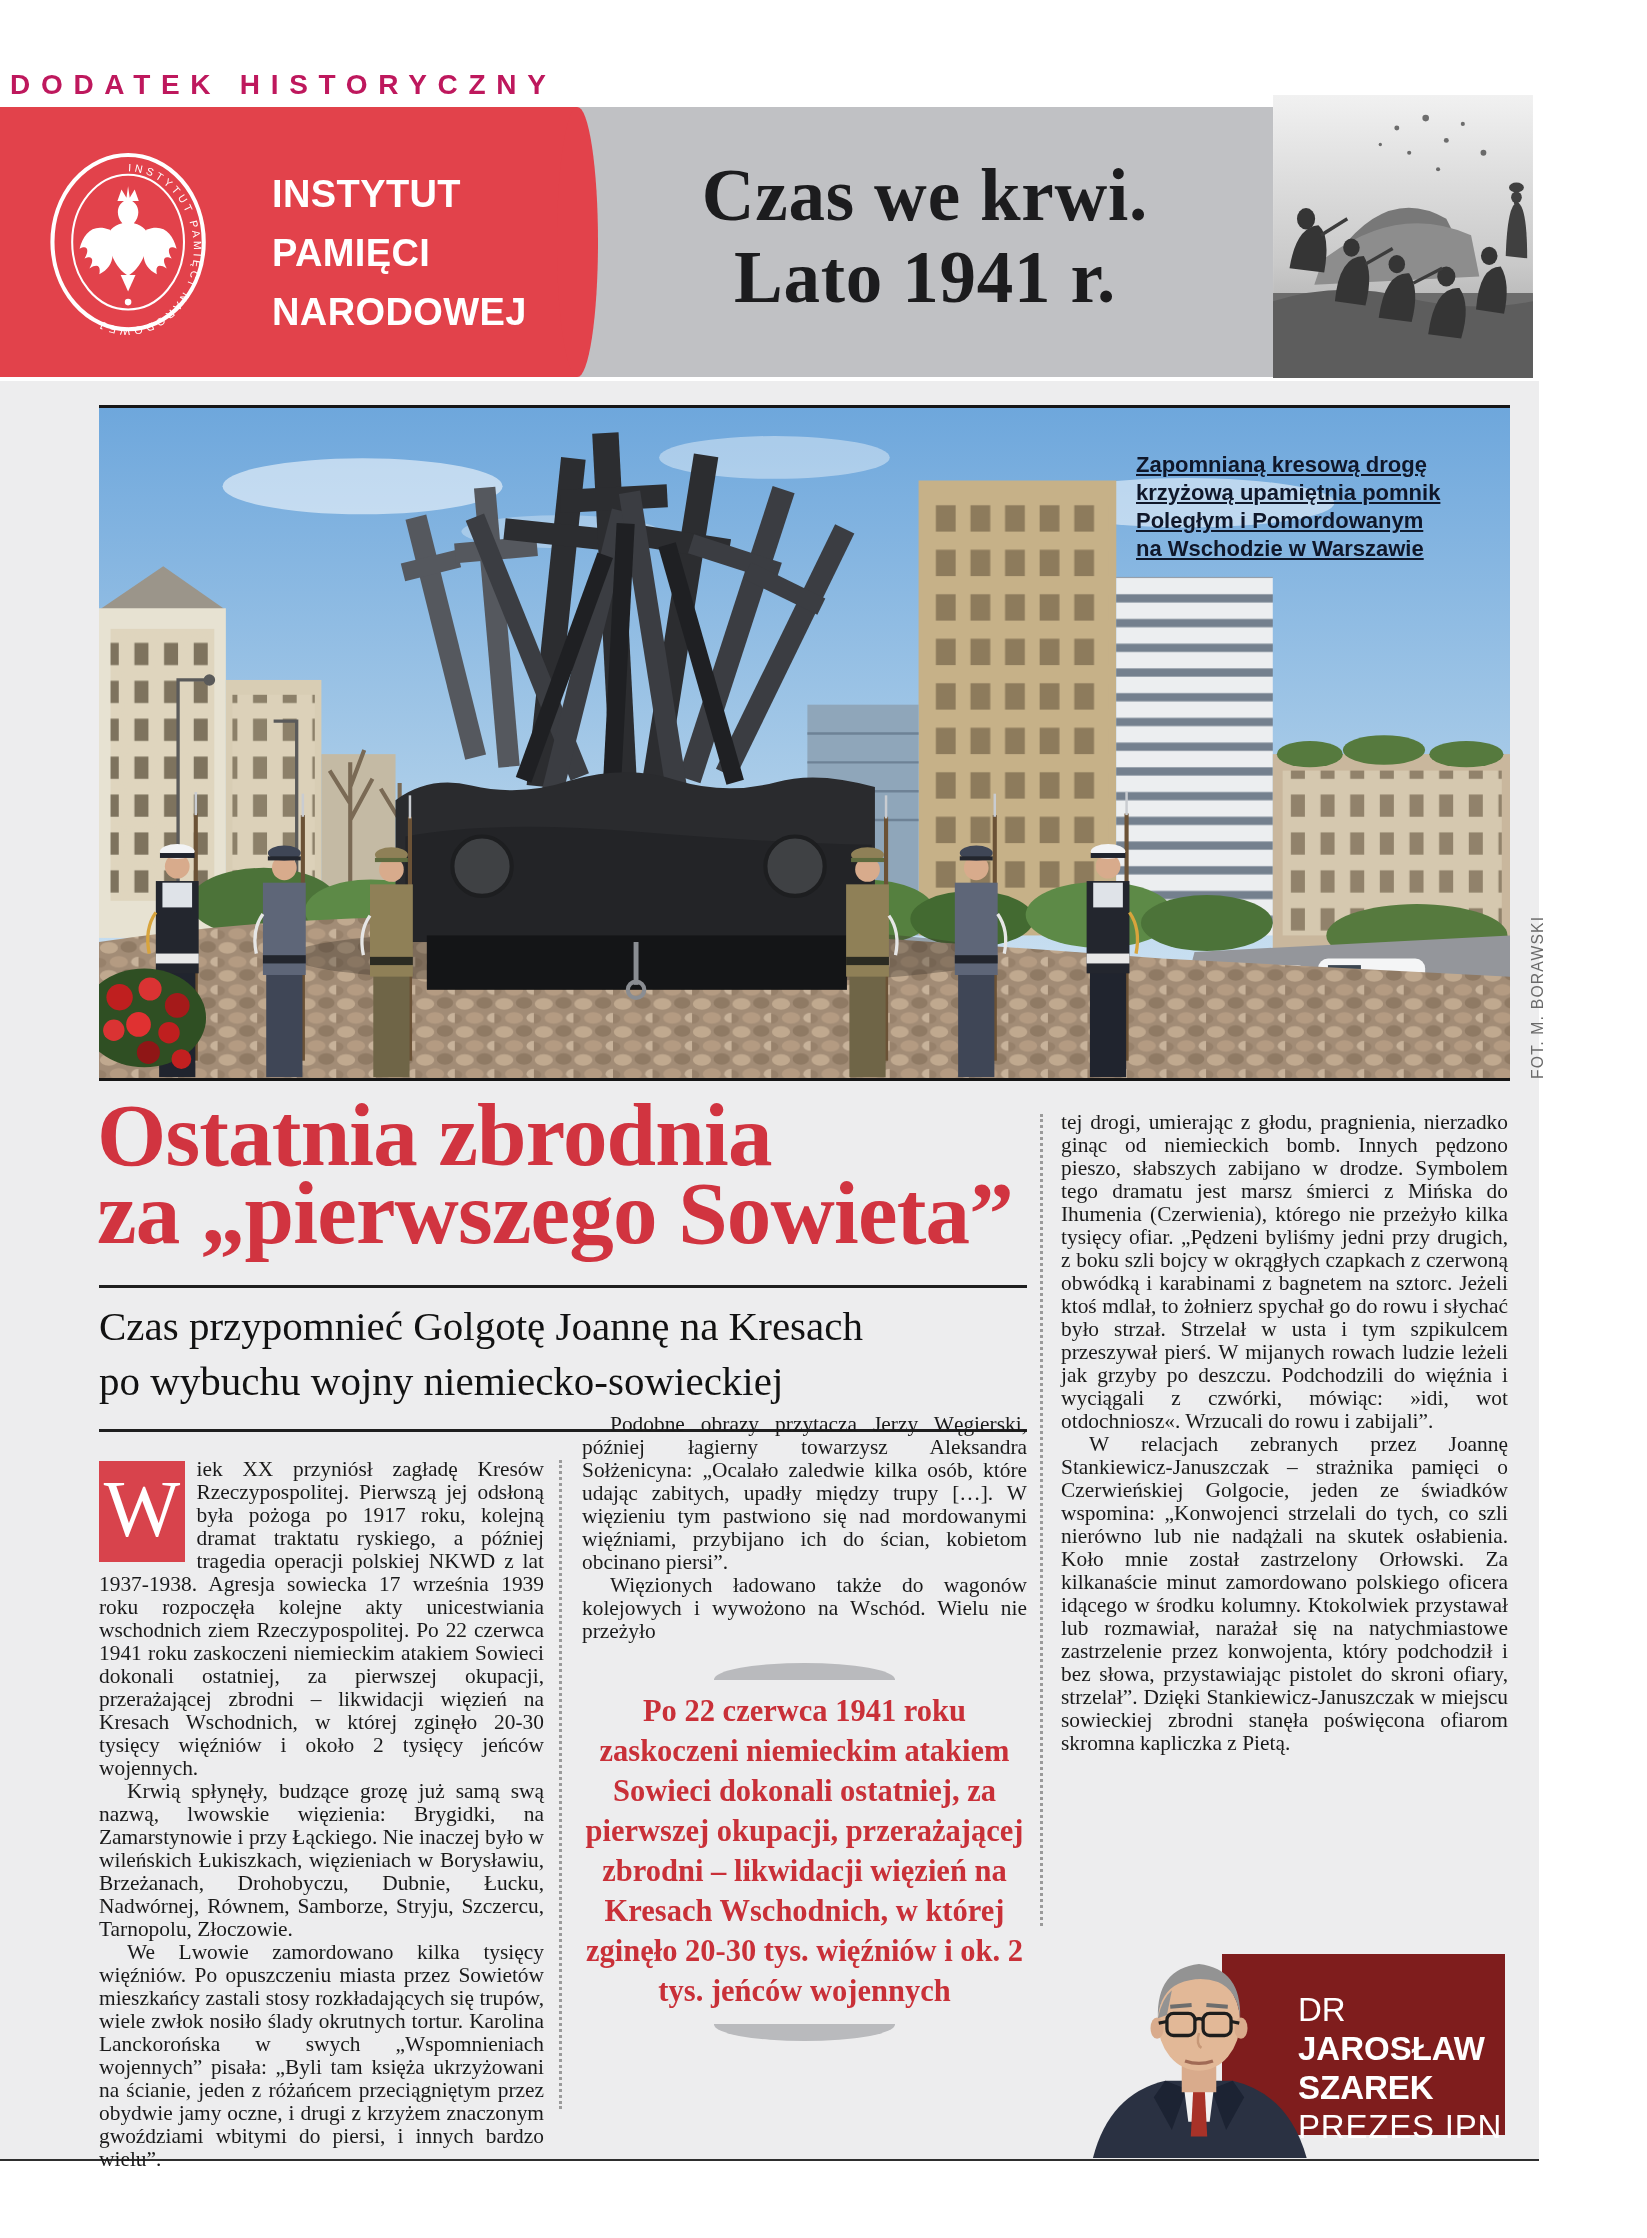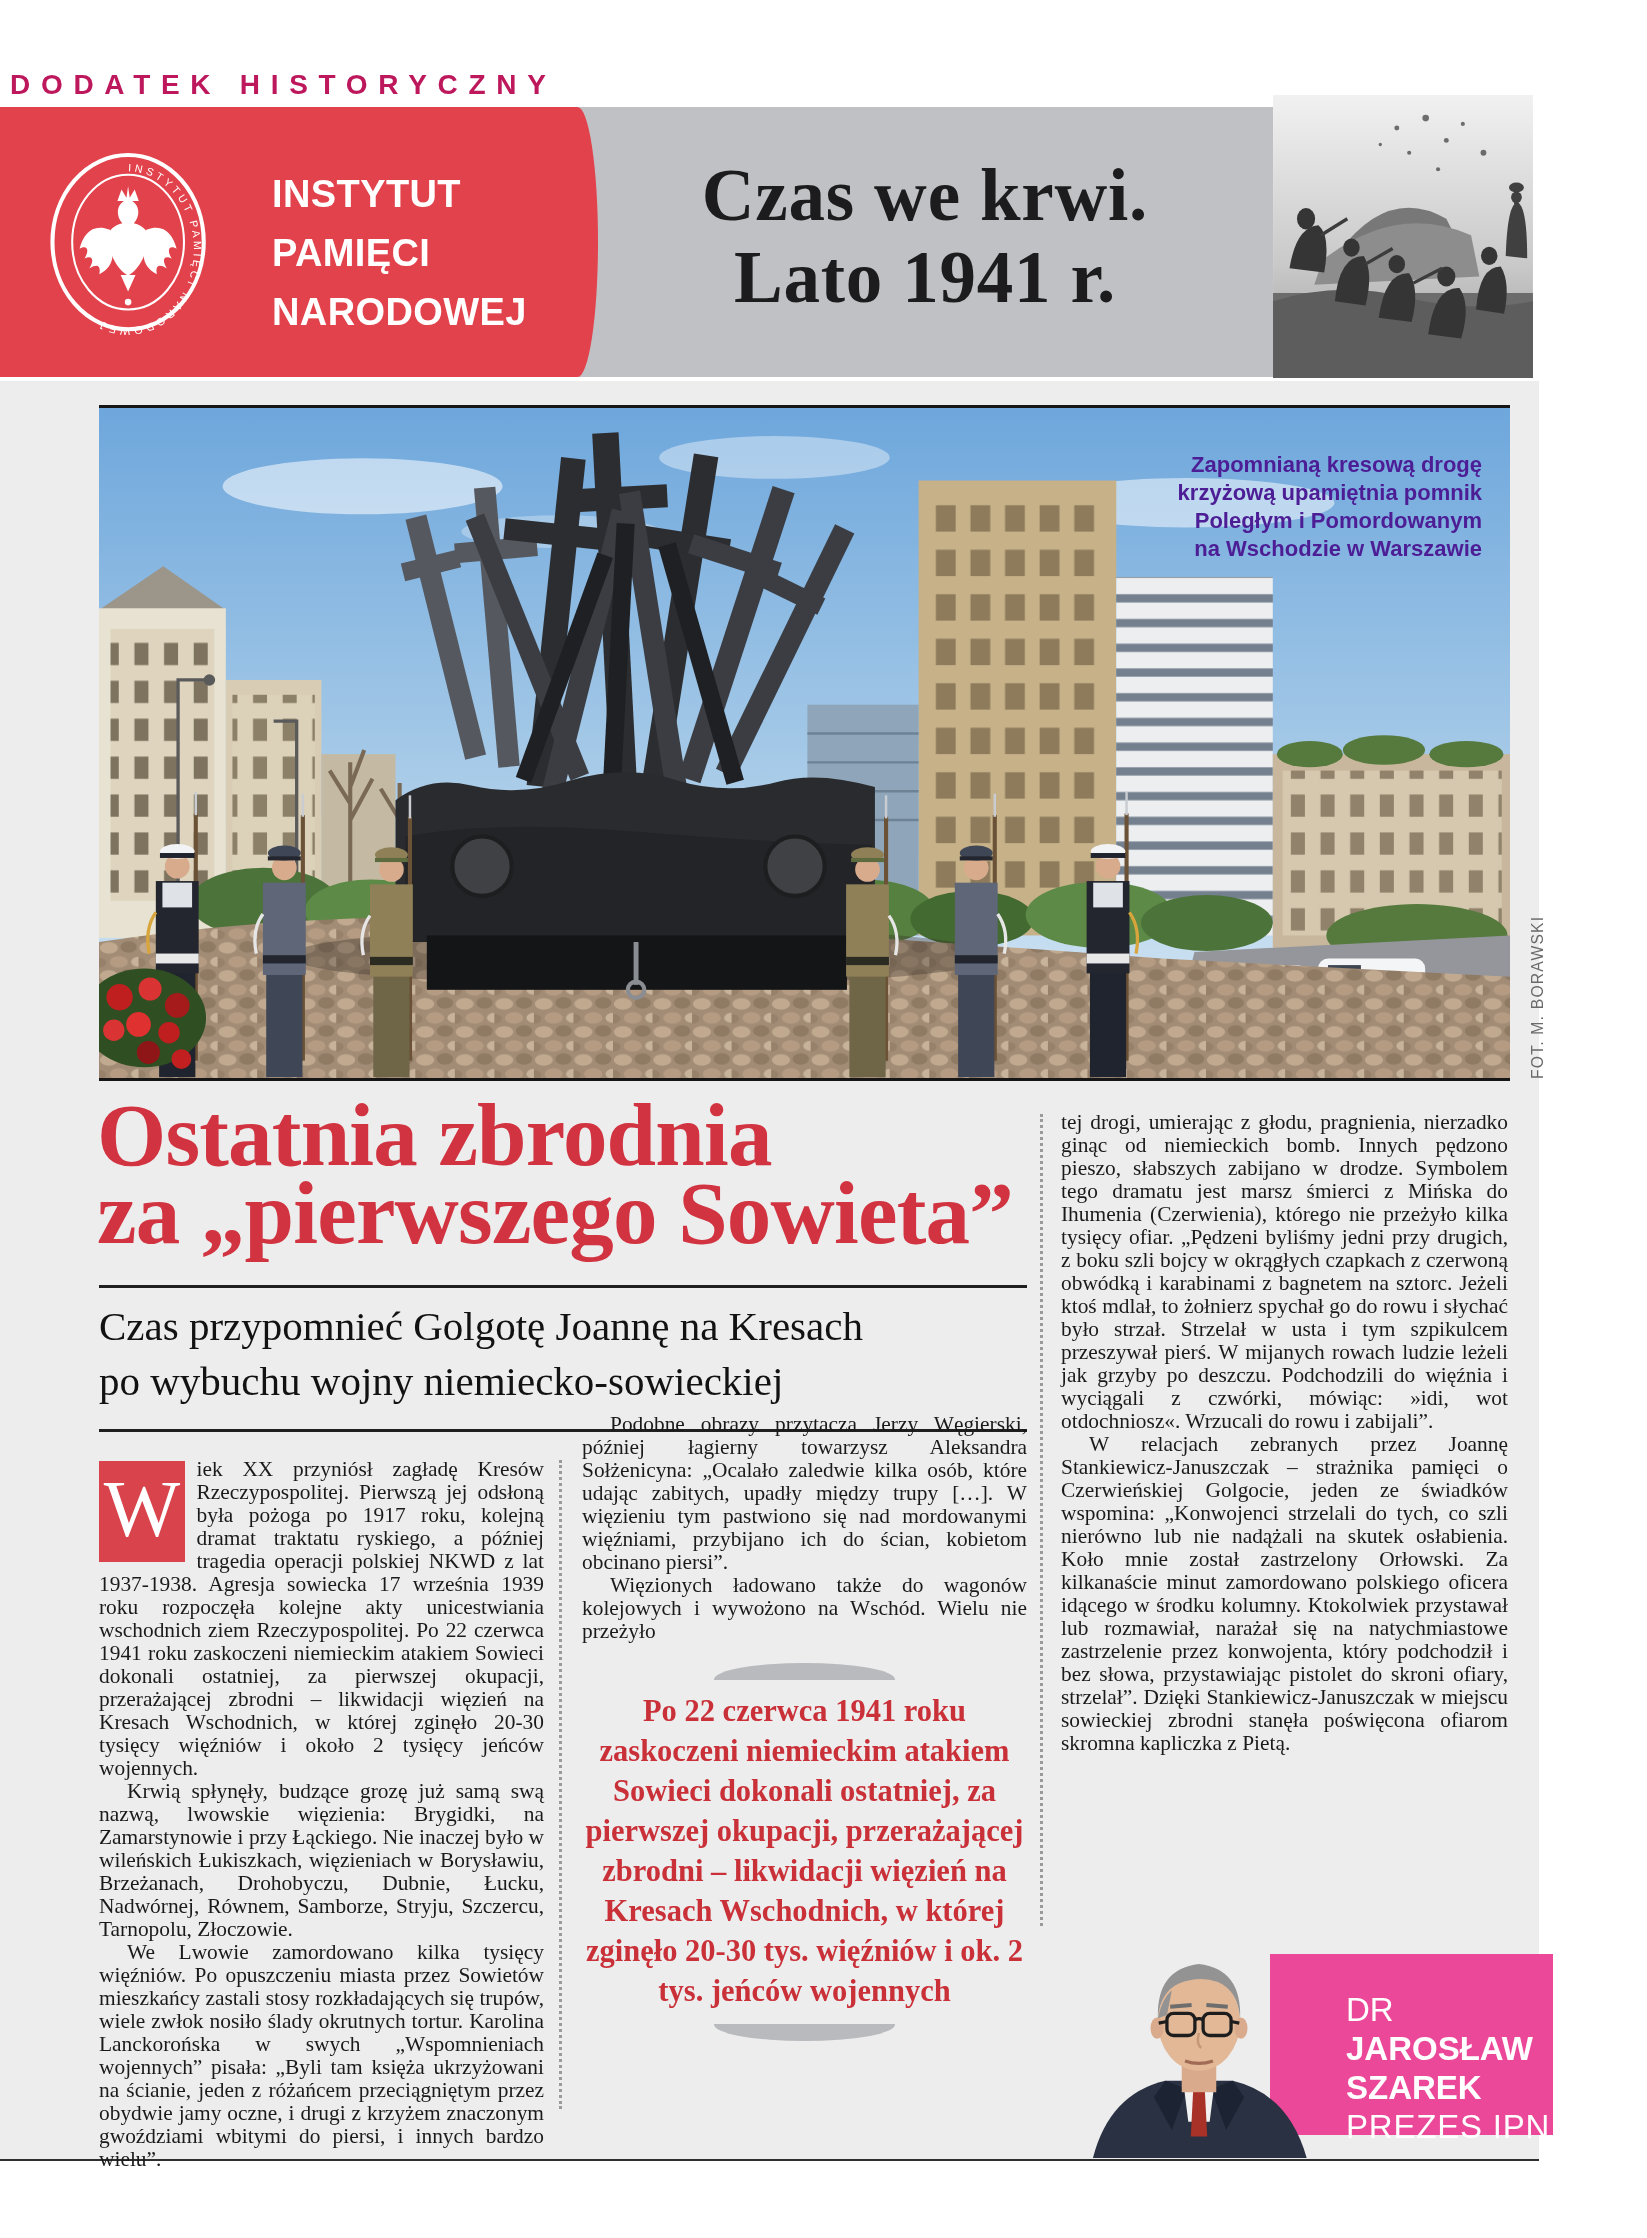--- a/index.html
+++ b/index.html
@@ -25,23 +25,23 @@
   .banner{left:577px;top:107px;width:696px;height:270px;background:#c0c1c4;z-index:2;}
   .banner-title{width:100%;margin-top:48px;text-align:center;font-weight:bold;font-size:73px;
                 line-height:82px;color:#1c1c1e;letter-spacing:0.8px;}
 
   
   .bwphoto{left:1273px;top:95px;width:260px;height:283px;z-index:2;}
 
   
   .mainphoto{left:99px;top:405px;width:1411px;height:676px;border-top:3.3px solid #161616;
              border-bottom:3.3px solid #161616;box-sizing:border-box;background:#9fc0dd;}
-  .photo-caption{position:absolute;top:43px;right:28px;width:346px;text-align:right;
+  .photo-caption{position:absolute;top:43px;right:28px;width:346px;
                  font-family:"Liberation Sans",sans-serif;font-weight:bold;font-size:22px;
-                 line-height:28px;color:#4c1d95;}
+                 line-height:28px;color:#0f172a;text-decoration:underline;}
   .credit{left:1529px;top:1079px;transform:rotate(-90deg);transform-origin:0 0;
           font-family:"Liberation Sans",sans-serif;font-size:15.7px;letter-spacing:1.2px;color:#6a6a6a;white-space:nowrap;}
 
   
   .headline{left:97px;top:1096px;width:972px;color:#d13440;font-weight:bold;
             font-size:89px;line-height:78px;letter-spacing:-0.8px;}
   .rule{height:2.5px;background:#1f1f1f;}
   .rule1{left:99px;top:1285px;width:928px;}
   .subtitle{left:99px;top:1299px;width:948px;font-size:41px;line-height:55px;color:#121212;}
   .rule2{left:99px;top:1429px;width:928px;}
@@ -62,21 +62,21 @@
 
   
   .quote-wrap{margin-top:20px;text-align:center;}
   .ornament{width:181px;height:16.5px;background:#b9babd;margin:0 auto;}
   .orn-top{border-radius:91px 91px 0 0 / 16.5px 16.5px 0 0;}
   .orn-bottom{border-radius:0 0 91px 91px / 0 0 16.5px 16.5px;}
   .pullquote{margin:11.5px auto 13px auto;width:445px;color:#c93038;font-weight:bold;
              font-size:30.5px;line-height:40px;text-align:center;}
 
   
-  .authorbox{left:1270px;top:1954px;width:283px;height:181px;background:#ec4899;z-index:2;
+  .authorbox{left:1222px;top:1954px;width:283px;height:181px;background:#7f1d1d;z-index:2;
              box-sizing:border-box;padding:36px 0 11px 76px;color:#ffffff;
              font-family:"Liberation Sans",sans-serif;font-size:33px;line-height:39px;}
   .authorbox .bold{font-weight:bold;}
   .author-role{font-size:33px;font-weight:normal;letter-spacing:0.8px;}
   .authorphoto{left:1086px;top:1936px;width:226px;height:222px;z-index:3;}
 </style>
 </head>
 <body>
 
 <div class="abs kicker">DODATEK HISTORYCZNY</div>

